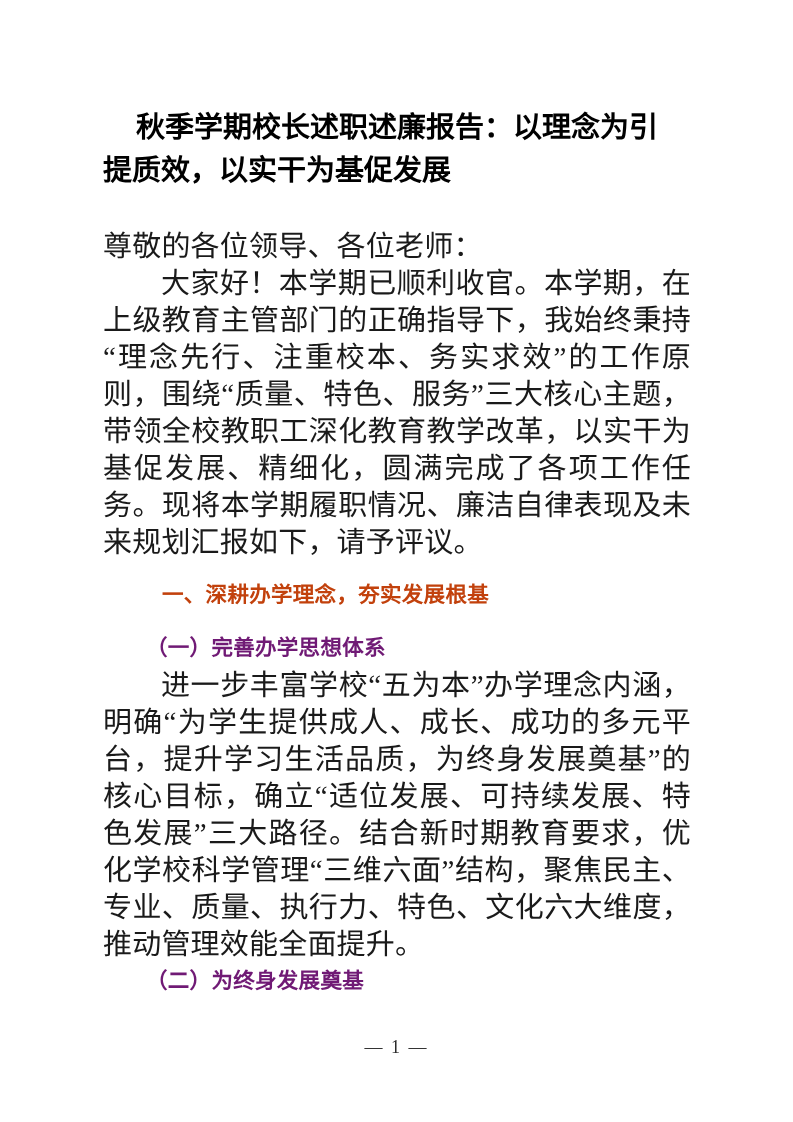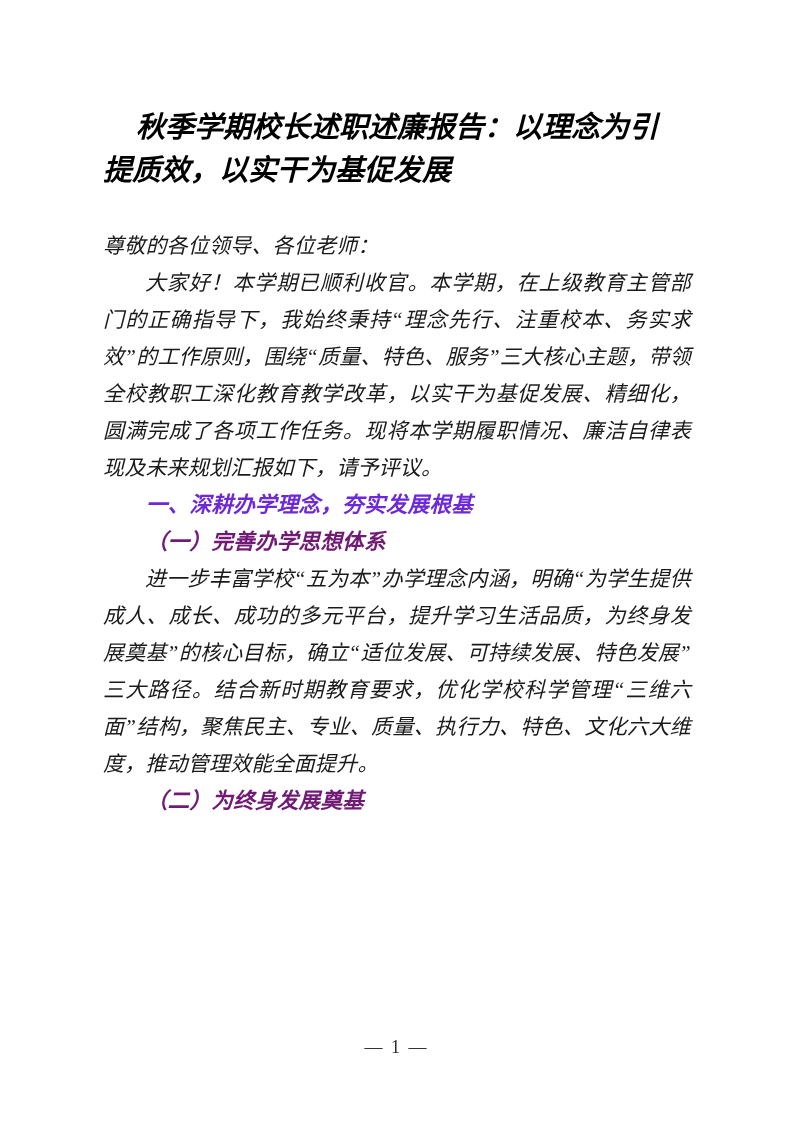--- a/index.html
+++ b/index.html
@@ -15,21 +15,20 @@
     margin: 0 auto;
     background: #ffffff;
     box-sizing: border-box;
     overflow: hidden;
   }
   .content {
     position: absolute;
     left: 103px;
     top: 0;
     width: 588px;
-    font-style: italic;
   }
 
   
   .doc-title {
     margin: 0;
     padding-top: 106px;
     font-family: "Liberation Serif", "DejaVu Serif", serif;
     font-weight: bold;
     font-size: 29px;
     line-height: 43px;
@@ -44,41 +43,41 @@
     text-align: left;
   }
 
   
   .body-block {
     margin-top: 36px;
   }
   p.para {
     margin: 0;
     font-family: "Liberation Serif", "DejaVu Serif", serif;
-    font-size: 21px;
+    font-size: 29px;
     line-height: 37px;
     color: #1a1a1a;
     text-align: justify;
     text-justify: inter-ideograph;
     text-indent: 0;
     letter-spacing: 0.2px;
     word-break: break-all;
   }
   p.para.indent {
     text-indent: 2em;
   }
 
   
   h2.h1-heading {
-    margin: 0;
+    margin: 16px;
     font-family: "Liberation Sans", "DejaVu Sans", sans-serif;
     font-weight: bold;
     font-size: 21.5px;
     line-height: 37px;
-    color: #6d28d9;
+    color: #c2410c;
     text-indent: 2em;
     letter-spacing: 0.3px;
   }
   h3.h2-heading {
     margin: 0;
     font-family: "Liberation Serif", "DejaVu Serif", serif;
     font-weight: bold;
     font-size: 21.5px;
     line-height: 37px;
     color: #701a75;

